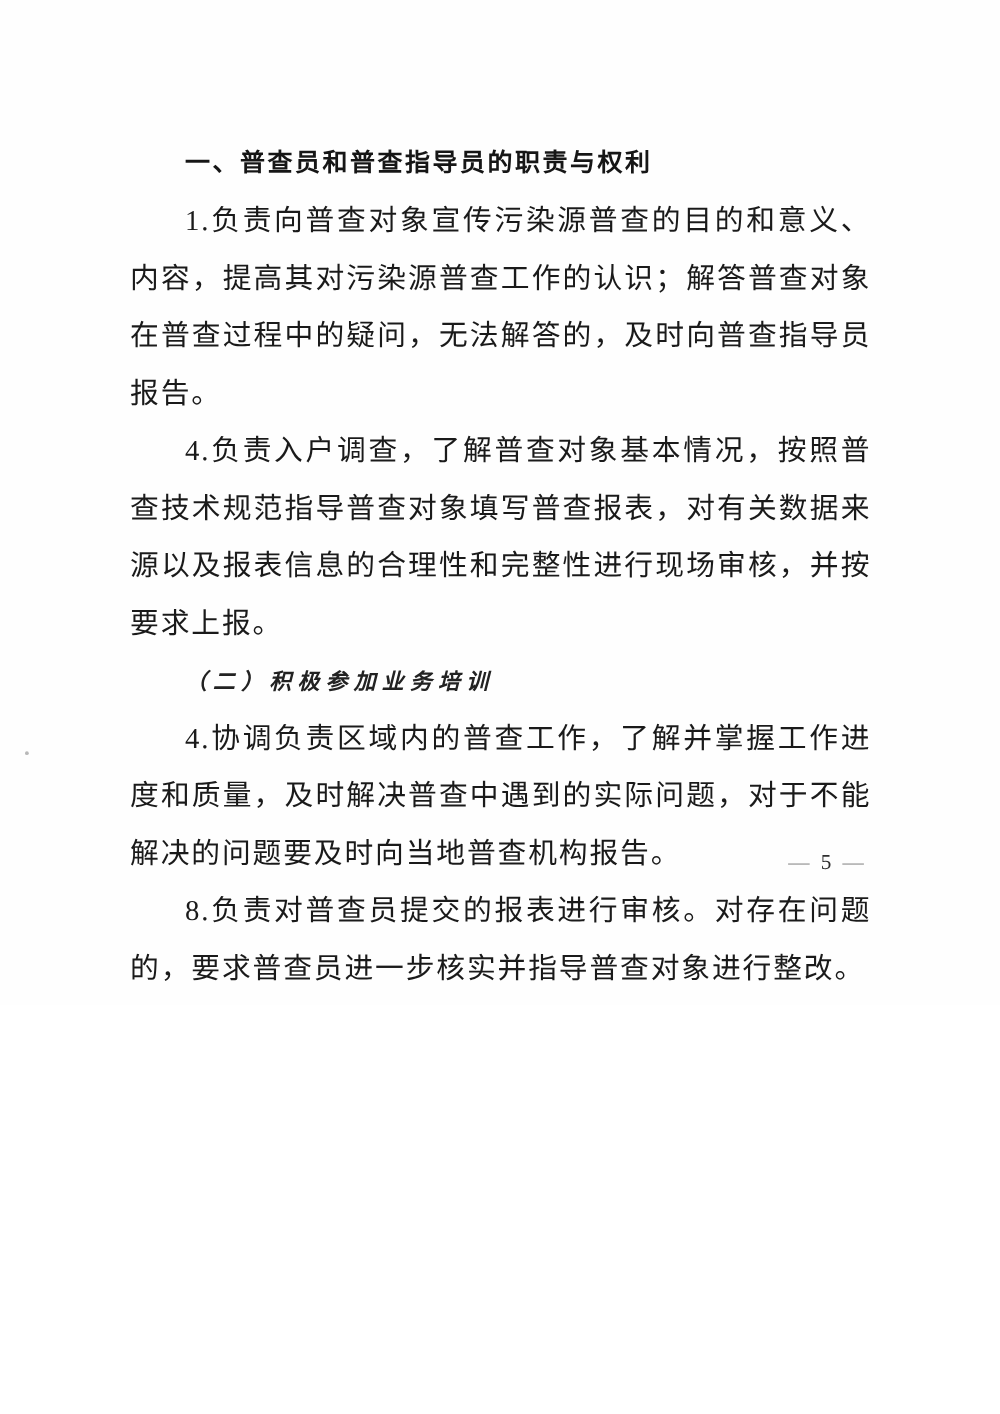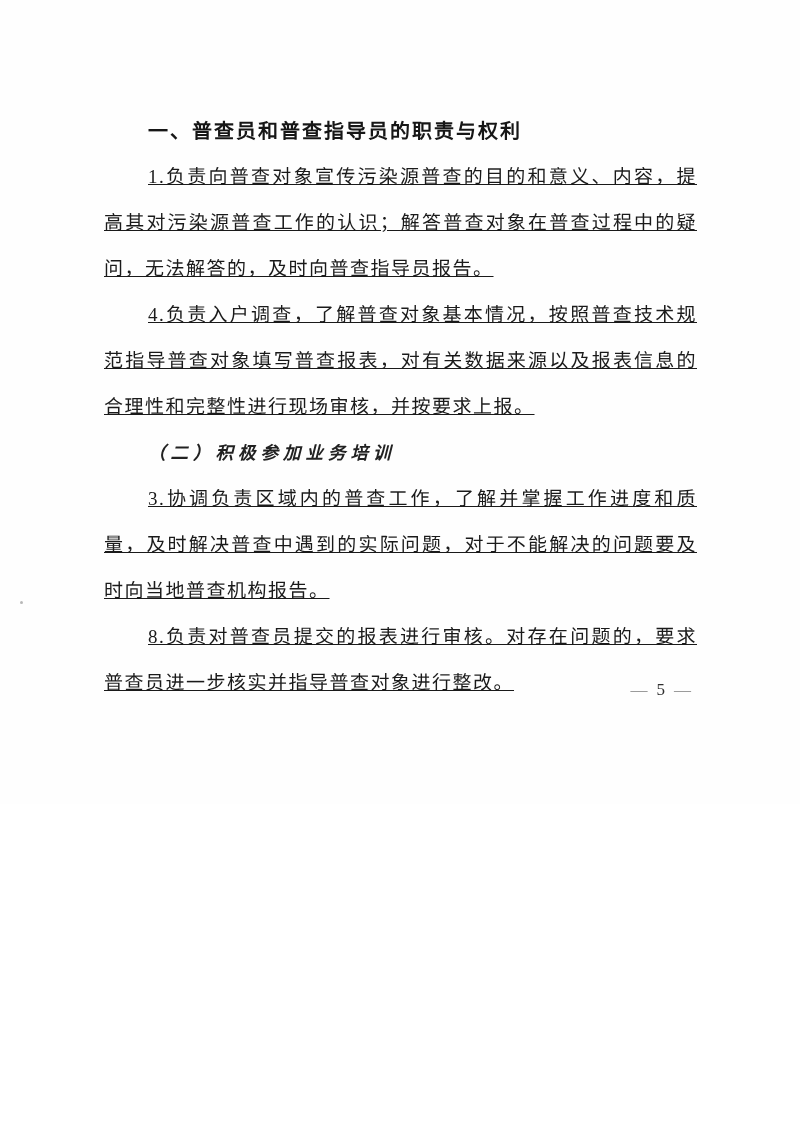--- a/index.html
+++ b/index.html
@@ -32,29 +32,28 @@
     font-size: 17.5px;
     font-style: italic;
     font-weight: 600;
     letter-spacing: 5px;
     line-height: 46px;
     margin: 0;
     text-indent: 44px;
     color: #222222;
   }
   .para {
-    font-size: 19px;
+    font-size: 23px;
     line-height: 46px;
     margin: 0;
     text-indent: 44px;
     text-align: justify;
     text-justify: inter-character;
     letter-spacing: 1.5px;
     color: #1a1a1a;
-    text-decoration: underline;
   }
   .page-number {
     position: absolute;
     right: 106px;
     bottom: 104px;
     font-size: 17px;
     line-height: 20px;
     letter-spacing: 3px;
     white-space: nowrap;
   }
@@ -88,21 +87,21 @@
   <p class="para">1.负责向普查对象宣传污染源普查的目的和意义、内容，提高其对污染源普查工作的认识；解答普查对象在普查过程中的疑问，无法解答的，及时向普查指导员报告。</p>
 
   <p class="para">4.负责入户调查，了解普查对象基本情况，按照普查技术规范指导普查对象填写普查报表，对有关数据来源以及报表信息的合理性和完整性进行现场审核，并按要求上报。</p>
 
 
 
 
   <h2 class="sub-heading">（二）积极参加业务培训</h2>
 
 
-  <p class="para">3.协调负责区域内的普查工作，了解并掌握工作进度和质量，及时解决普查中遇到的实际问题，对于不能解决的问题要及时向当地普查机构报告。</p>
+  <p class="para">4.协调负责区域内的普查工作，了解并掌握工作进度和质量，及时解决普查中遇到的实际问题，对于不能解决的问题要及时向当地普查机构报告。</p>
 
   <p class="para">8.负责对普查员提交的报表进行审核。对存在问题的，要求普查员进一步核实并指导普查对象进行整改。</p>
 
   <div class="scan-speck"></div>
 
   <div class="page-number">
     <span class="dash">—</span><span class="num">5</span><span class="dash">—</span>
   </div>
 
 </div>

